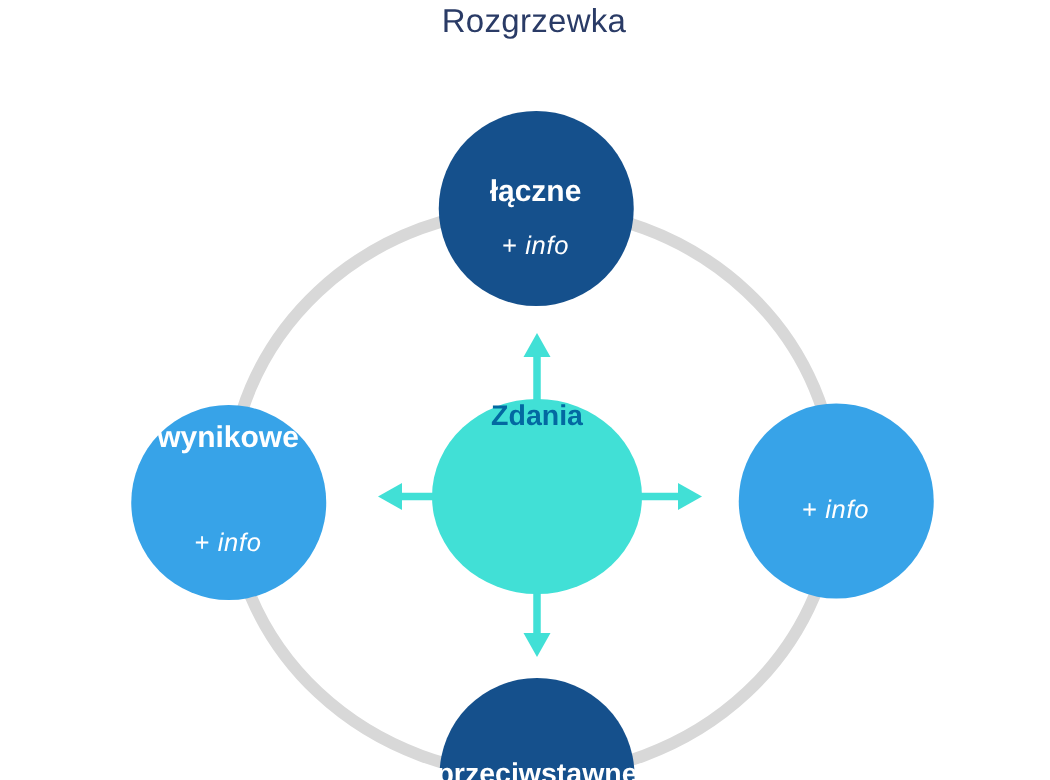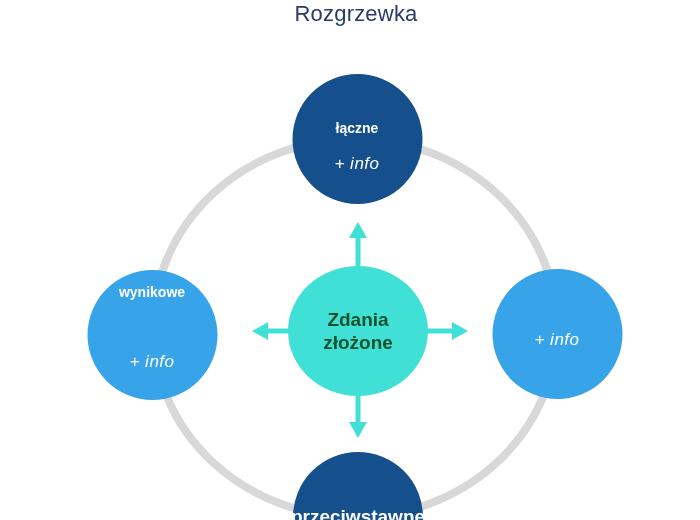--- a/index.html
+++ b/index.html
@@ -43,21 +43,21 @@
     transform: translateY(6px);
     color: #ffffff;
     text-align: center;
     pointer-events: none;
   }
   .node-text.pos-top    { left: 292px; top: 74px;  }
   .node-text.pos-left   { left: 87px;  top: 255px; gap: 48px; }
   .node-text.pos-right  { left: 492px; top: 269px; }
   .node-text.pos-bottom { left: 293px; top: 452px; transform: none; }
   .node-label {
-    font-size: 14px;
+    font-size: 20px;
     font-weight: bold;
     line-height: 24px;
     white-space: nowrap;
   }
   .node-text.pos-bottom .node-label { font-size: 19px; }
   .node-info {
     font-size: 17px;
     font-style: italic;
     font-weight: normal;
     line-height: 20px;
@@ -67,22 +67,22 @@
   }
   .center-text {
     position: absolute;
     left: 288px;
     top: 266px;
     width: 140px;
     height: 130px;
     display: flex;
     flex-direction: column;
     align-items: center;
-    justify-content: center;
-    color: #14532d;
+    justify-content: flex-start;
+    color: #0369a1;
     text-align: center;
     pointer-events: none;
   }
   .center-line {
     font-size: 19px;
     font-weight: bold;
     line-height: 23px;
     white-space: nowrap;
   }
 </style>
@@ -110,21 +110,20 @@
 
     <ellipse cx="358" cy="331" rx="70" ry="65" fill="#41E0D6"></ellipse>
     <circle cx="357.5" cy="139" r="65" fill="#15508C"></circle>
     <circle cx="152.5" cy="335" r="65" fill="#37A3E8"></circle>
     <circle cx="557.5" cy="334" r="65" fill="#37A3E8"></circle>
     <circle cx="358" cy="517" r="65" fill="#15508C"></circle>
   </svg>
 
   <div class="center-text">
     <div class="center-line">Zdania</div>
-    <div class="center-line">złożone</div>
   </div>
 
   <div class="node-text pos-top">
     <div class="node-label">łączne</div>
     <div class="node-info">+ info</div>
   </div>
 
   <div class="node-text pos-left">
     <div class="node-label">wynikowe</div>
     <div class="node-info">+ info</div>

